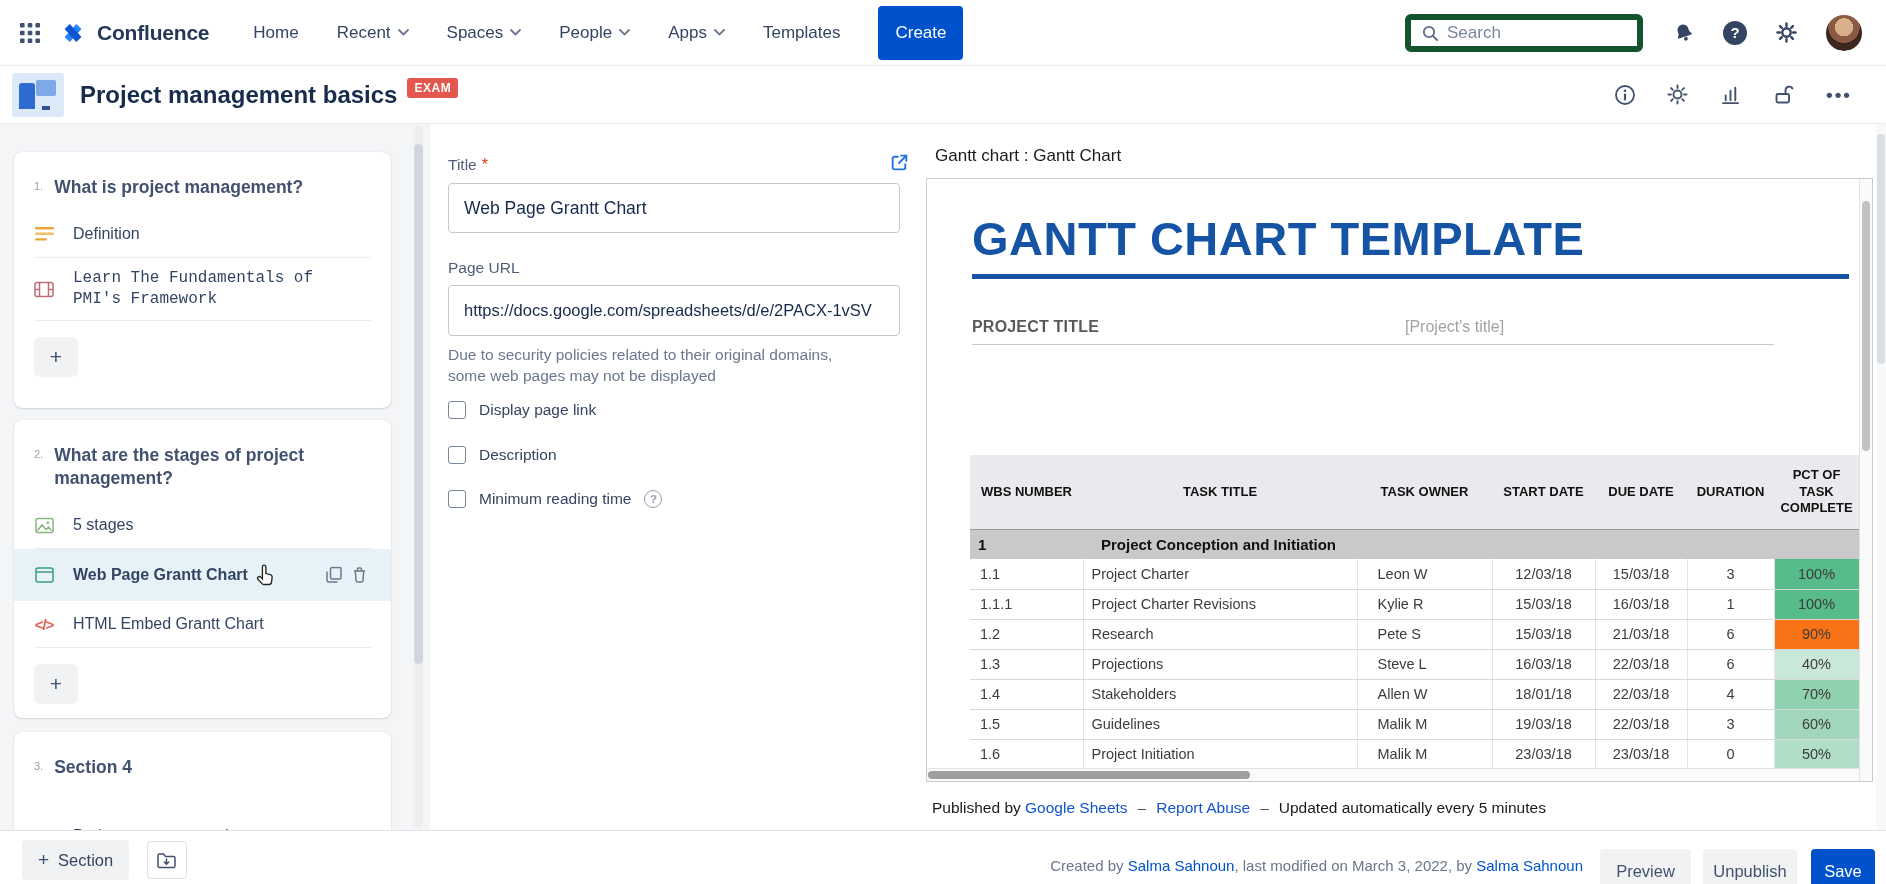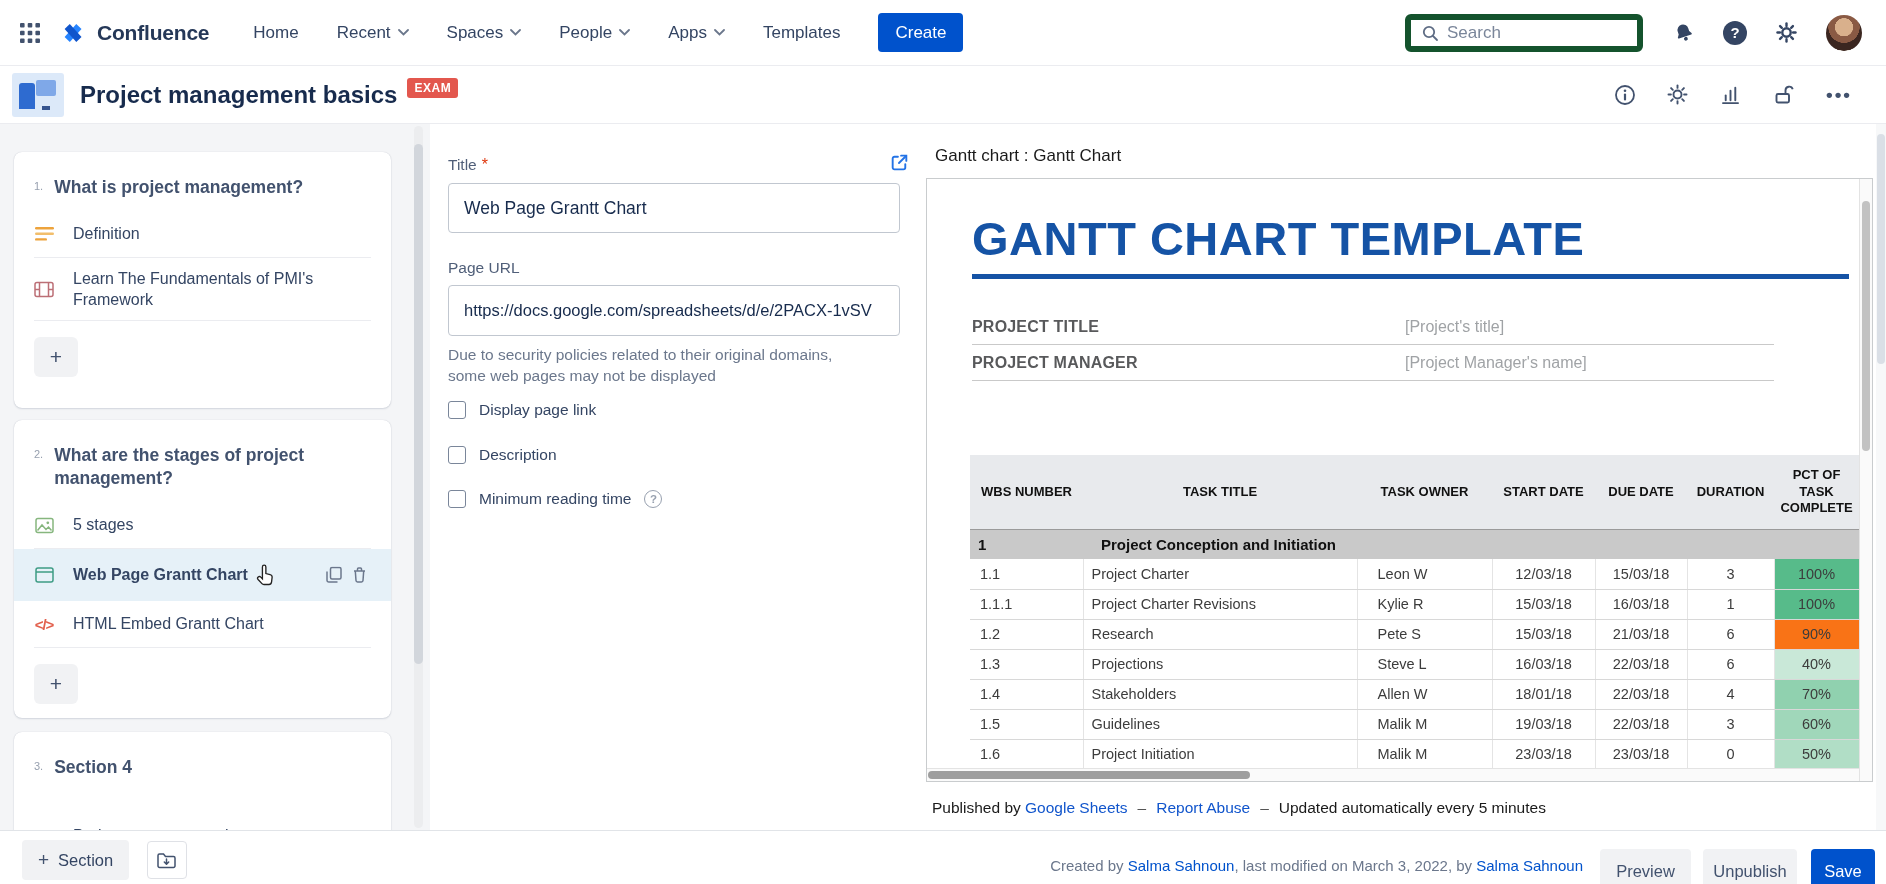--- a/index.html
+++ b/index.html
@@ -9,21 +9,21 @@
 
   
   .topnav { position:absolute; left:0; top:0; width:1886px; height:66px; background:#fff;
             border-bottom:1px solid #EBECF0; display:flex; align-items:center; padding:0 24px 0 16px; z-index:20; }
   .appgrid { width:28px; height:28px; margin-right:18px; cursor:pointer; }
   .brand { display:flex; align-items:center; gap:9px; margin-right:44px; cursor:pointer; }
   .brand-name { font-size:21px; font-weight:700; color:#253858; letter-spacing:-0.2px; }
   .menu { display:flex; align-items:center; gap:38px; }
   .mi { font-size:17px; color:#344563; display:flex; align-items:center; gap:7px; cursor:pointer; white-space:nowrap; }
   .create-btn { margin-left:38px; background:#0052CC; color:#fff; border:none; border-radius:4px;
-                height:39px; padding:0 17px; font-size:17px; font-weight:500; font-family:inherit; cursor:pointer; }
+                height:54px; padding:0 17px; font-size:17px; font-weight:500; font-family:inherit; cursor:pointer; }
   .nav-spacer { flex:1; }
   .searchbox { width:238px; height:38px; border:6px solid #14532d; border-radius:6px; display:flex;
                align-items:center; padding:0 10px; gap:8px; margin-right:30px; background:#fff; }
   .searchbox input { border:none; outline:none; font-size:17px; color:#344563; width:100%;
                      font-family:inherit; background:transparent; }
   .searchbox input::placeholder { color:#7A869A; }
   .nav-icons { display:flex; align-items:center; gap:28px; }
   .help-circle { width:24px; height:24px; border-radius:50%; background:#344563; color:#fff;
                  font-size:15px; font-weight:700; display:flex; align-items:center; justify-content:center; cursor:pointer; }
   .avatar { width:36px; height:36px; border-radius:50%; cursor:pointer;
@@ -56,21 +56,21 @@
           box-shadow:0 1px 2px rgba(9,30,66,.13), 0 0 1px rgba(9,30,66,.2); padding:0 20px; }
   .card1 { top:152px; height:256px; }
   .card2 { top:420px; height:298px; }
   .card3 { top:732px; height:150px; }
   .card-title-row { display:flex; gap:11px; padding-top:24px; }
   .sec-num { font-size:11px; color:#97A0AF; padding-top:4px; flex:none; }
   .sec-title { font-size:17.5px; font-weight:700; color:#42526E; line-height:1.32; }
   .sb-item { display:flex; align-items:center; gap:19px; min-height:46px; padding:4px 0; position:relative; }
   .sb-item .itm-icn { flex:none; width:20px; display:flex; justify-content:center; }
   .sb-label { font-size:16px; color:#344563; line-height:1.35; }
-  .w-limit { max-width:262px; }
+  .w-limit { max-width:262px;font-family:Liberation Mono, monospace; }
   .divider { height:1px; background:#EBECF0; }
   .plus-btn { width:44px; height:40px; background:#F1F2F4; border:none; border-radius:6px; font-size:21px;
               color:#42526E; margin:16px 0 18px; cursor:pointer; font-family:inherit; }
   .sb-item.selected { background:#E6F1F8; margin:0 -20px; padding:4px 20px; min-height:52px; }
   .sb-item.selected .sb-label { font-weight:700; }
   .sel-actions { position:absolute; right:24px; top:50%; transform:translateY(-50%);
                  display:flex; gap:10px; align-items:center; }
   .code-glyph { font-size:15px; font-weight:700; color:#E2604D; letter-spacing:-1px; }
   .card3 .plain-item { padding-left:39px; margin-top:34px; }
 
@@ -436,24 +436,20 @@
 
 <div class="gframe">
   <div class="gin">
     <div class="gtitle">GANTT CHART TEMPLATE</div>
     <div class="gtitle-rule"></div>
     <div class="gfields">
       <div class="gfield-row">
         <span class="gfield-label">PROJECT TITLE</span>
         <span class="gfield-value">[Project's title]</span>
       </div>
-      <div class="gfield-row">
-        <span class="gfield-label">PROJECT MANAGER</span>
-        <span class="gfield-value">[Project Manager's name]</span>
-      </div>
     </div>
     <div class="gtable-wrap">
       <table class="gtable">
         <colgroup>
             <col class="c1">
             <col class="c2">
             <col class="c3">
             <col class="c4">
             <col class="c5">
             <col class="c6">

